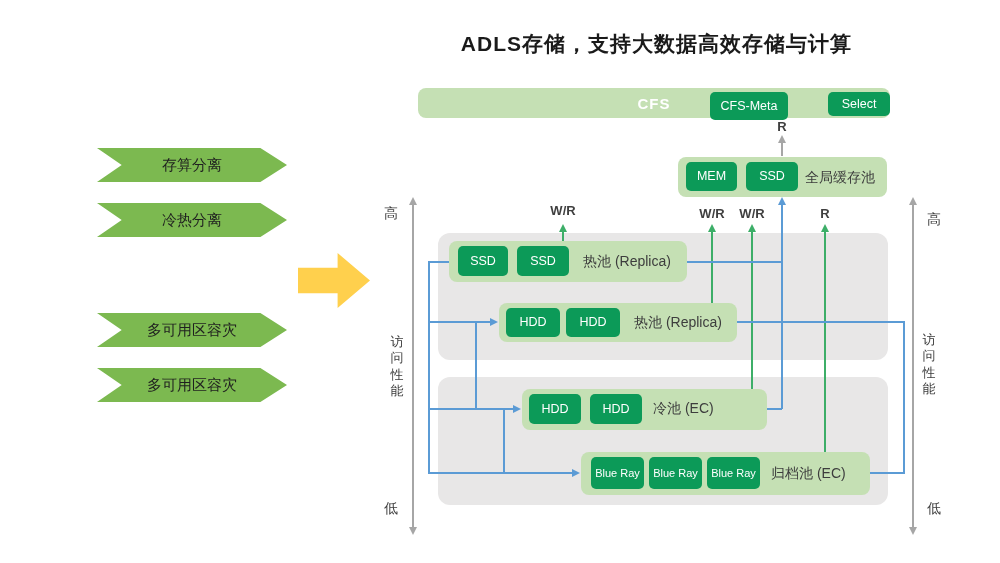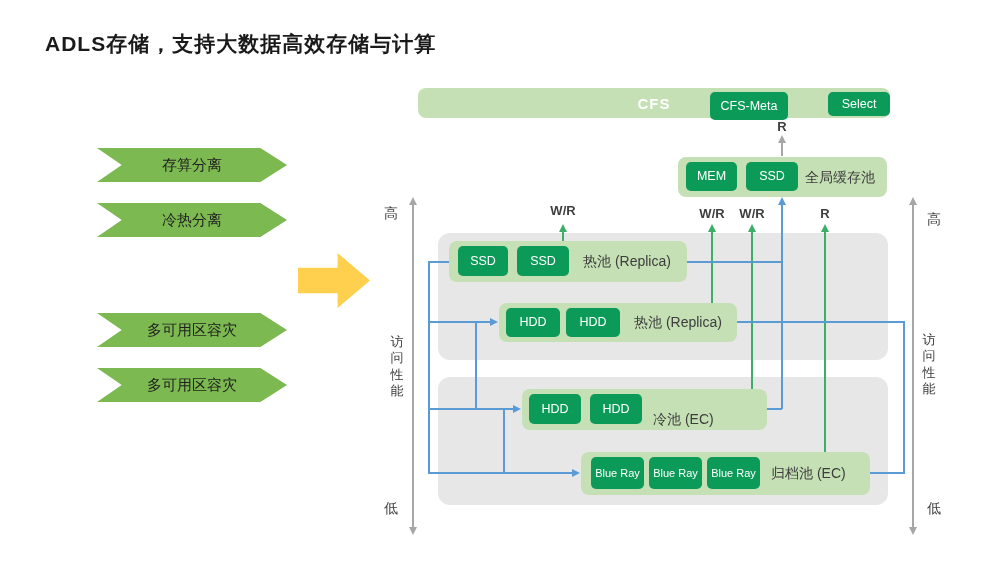--- a/index.html
+++ b/index.html
@@ -1,20 +1,20 @@
 <!DOCTYPE html>
 <html><head>
 <meta charset="utf-8">
 <style>
   html,body{margin:0;padding:0;background:#fff;}
   body{font-family:"Liberation Sans","DejaVu Sans",sans-serif;}
   #canvas{position:relative;width:1000px;height:563px;background:#fff;overflow:hidden;margin:0 auto;}
   .abs{position:absolute;}
   
-  .title{left:0;top:30px;width:852px;text-align:left;font-size:21px;font-weight:bold;color:#1a1a1a;letter-spacing:1px;padding-left:45px;}
+  .title{left:0;top:30px;width:852px;text-align:right;font-size:21px;font-weight:bold;color:#1a1a1a;letter-spacing:1px;}
   
   .chev{left:97px;width:190px;height:34px;background:#7cb950;
         clip-path:polygon(0 0,86% 0,100% 50%,86% 100%,0 100%,13% 50%);
         display:flex;align-items:center;justify-content:center;
         font-size:15px;color:#1f1f1f;}
   
   .yarrow{left:298px;top:253px;width:72px;height:55px;background:#ffd04d;
         clip-path:polygon(0 27%,55% 27%,55% 0,100% 50%,55% 100%,55% 73%,0 73%);}
   
   .lgreen{background:#c5e0b4;border-radius:8px;}
@@ -80,21 +80,21 @@
   <div class="abs poollabel" style="left:583px;top:253px">热池 (Replica)</div>
 
   <div class="abs lgreen" style="left:499px;top:303px;width:238px;height:39px"></div>
   <div class="abs chip" style="left:506px;top:308px;width:54px;height:29px">HDD</div>
   <div class="abs chip" style="left:566px;top:308px;width:54px;height:29px">HDD</div>
   <div class="abs poollabel" style="left:634px;top:314px">热池 (Replica)</div>
 
   <div class="abs lgreen" style="left:522px;top:389px;width:245px;height:41px"></div>
   <div class="abs chip" style="left:529px;top:394px;width:52px;height:30px">HDD</div>
   <div class="abs chip" style="left:590px;top:394px;width:52px;height:30px">HDD</div>
-  <div class="abs poollabel" style="left:653px;top:411px">冷池 (EC)</div>
+  <div class="abs poollabel" style="left:653px;top:400px">冷池 (EC)</div>
 
   <div class="abs lgreen" style="left:581px;top:452px;width:289px;height:43px"></div>
   <div class="abs chip" style="left:591px;top:457px;width:53px;height:32px;font-size:11px">Blue Ray</div>
   <div class="abs chip" style="left:649px;top:457px;width:53px;height:32px;font-size:11px">Blue Ray</div>
   <div class="abs chip" style="left:707px;top:457px;width:53px;height:32px;font-size:11px">Blue Ray</div>
   <div class="abs poollabel" style="left:771px;top:465px">归档池 (EC)</div>
 
   <div class="abs flowlab" style="left:563px;top:203px">W/R</div>
   <div class="abs flowlab" style="left:712px;top:206px">W/R</div>
   <div class="abs flowlab" style="left:752px;top:206px">W/R</div>

